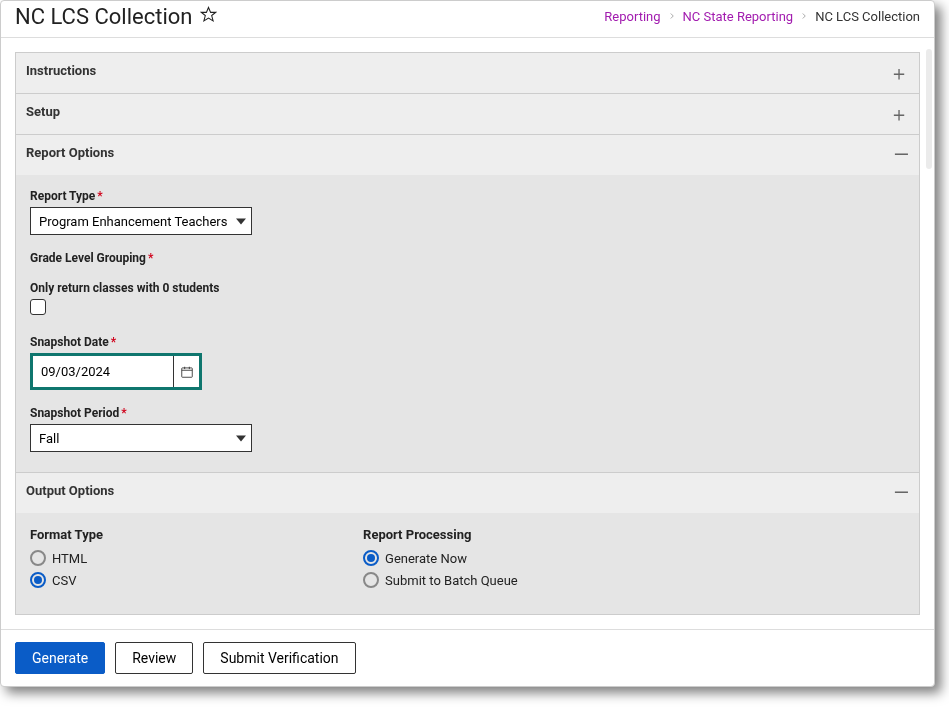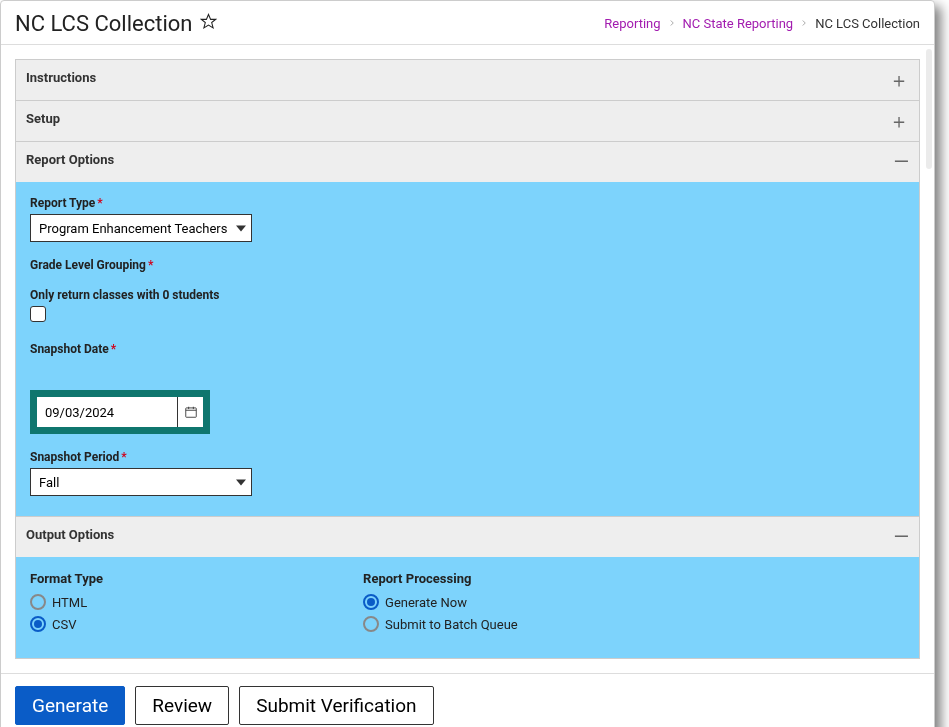--- a/index.html
+++ b/index.html
@@ -17,21 +17,21 @@
       border: 1px solid #ccc;
       border-radius: 4px;
       background: #fff;
       box-shadow: 6px 6px 12px rgba(0,0,0,0.5);
       position: relative;
     }
     .header {
       display: flex;
       justify-content: space-between;
       align-items: center;
-      padding: 10px 14px 8px 14px;
+      padding: 3px 14px 8px 14px;
       border-bottom: 1px solid #ddd;
     }
     .title-wrap {
       display: flex;
       align-items: center;
       gap: 8px;
     }
     .page-title {
       font-size: 22px;
       font-weight: 400;
@@ -91,21 +91,21 @@
       cursor: pointer;
     }
     .accordion-icon {
       font-size: 20px;
       color: #666;
       line-height: 1;
       font-weight: 400;
     }
     .accordion-body {
       padding: 14px 14px 20px 14px;
-      background: #7dd3fc;
+      background: #e5e5e5;
     }
     .form-group {
       margin-bottom: 16px;
     }
     .form-label {
       font-size: 12px;
       font-weight: 700;
       color: #222;
       display: block;
       margin-bottom: 4px;
@@ -159,23 +159,22 @@
     }
     .checkbox-wrap.checked svg {
       width: 12px;
       height: 12px;
       stroke: #fff;
       stroke-width: 3;
       fill: none;
     }
     .date-wrap {
       display: inline-flex;
-      border: 7px solid #0f766e;
-      height: 44px;
-      margin-top: 30px;
+      border: 3px solid #0f766e;
+      height: 37px;
     }
     .date-input {
       border: none;
       padding: 3px 8px;
       font-size: 13px;
       width: 140px;
       font-family: inherit;
       outline: none;
     }
     .date-btn {
@@ -240,21 +239,21 @@
       color: #222;
     }
     .footer-bar {
       border-top: 1px solid #ddd;
       padding: 12px 14px;
       display: flex;
       gap: 10px;
       margin-top: 14px;
     }
     .btn {
-      font-size: 19px;
+      font-size: 14px;
       padding: 7px 16px;
       border: 1px solid #333;
       background: #fff;
       cursor: pointer;
       font-family: inherit;
       border-radius: 2px;
     }
     .btn-primary {
       background: #0a5cc7;
       border-color: #0a5cc7;

